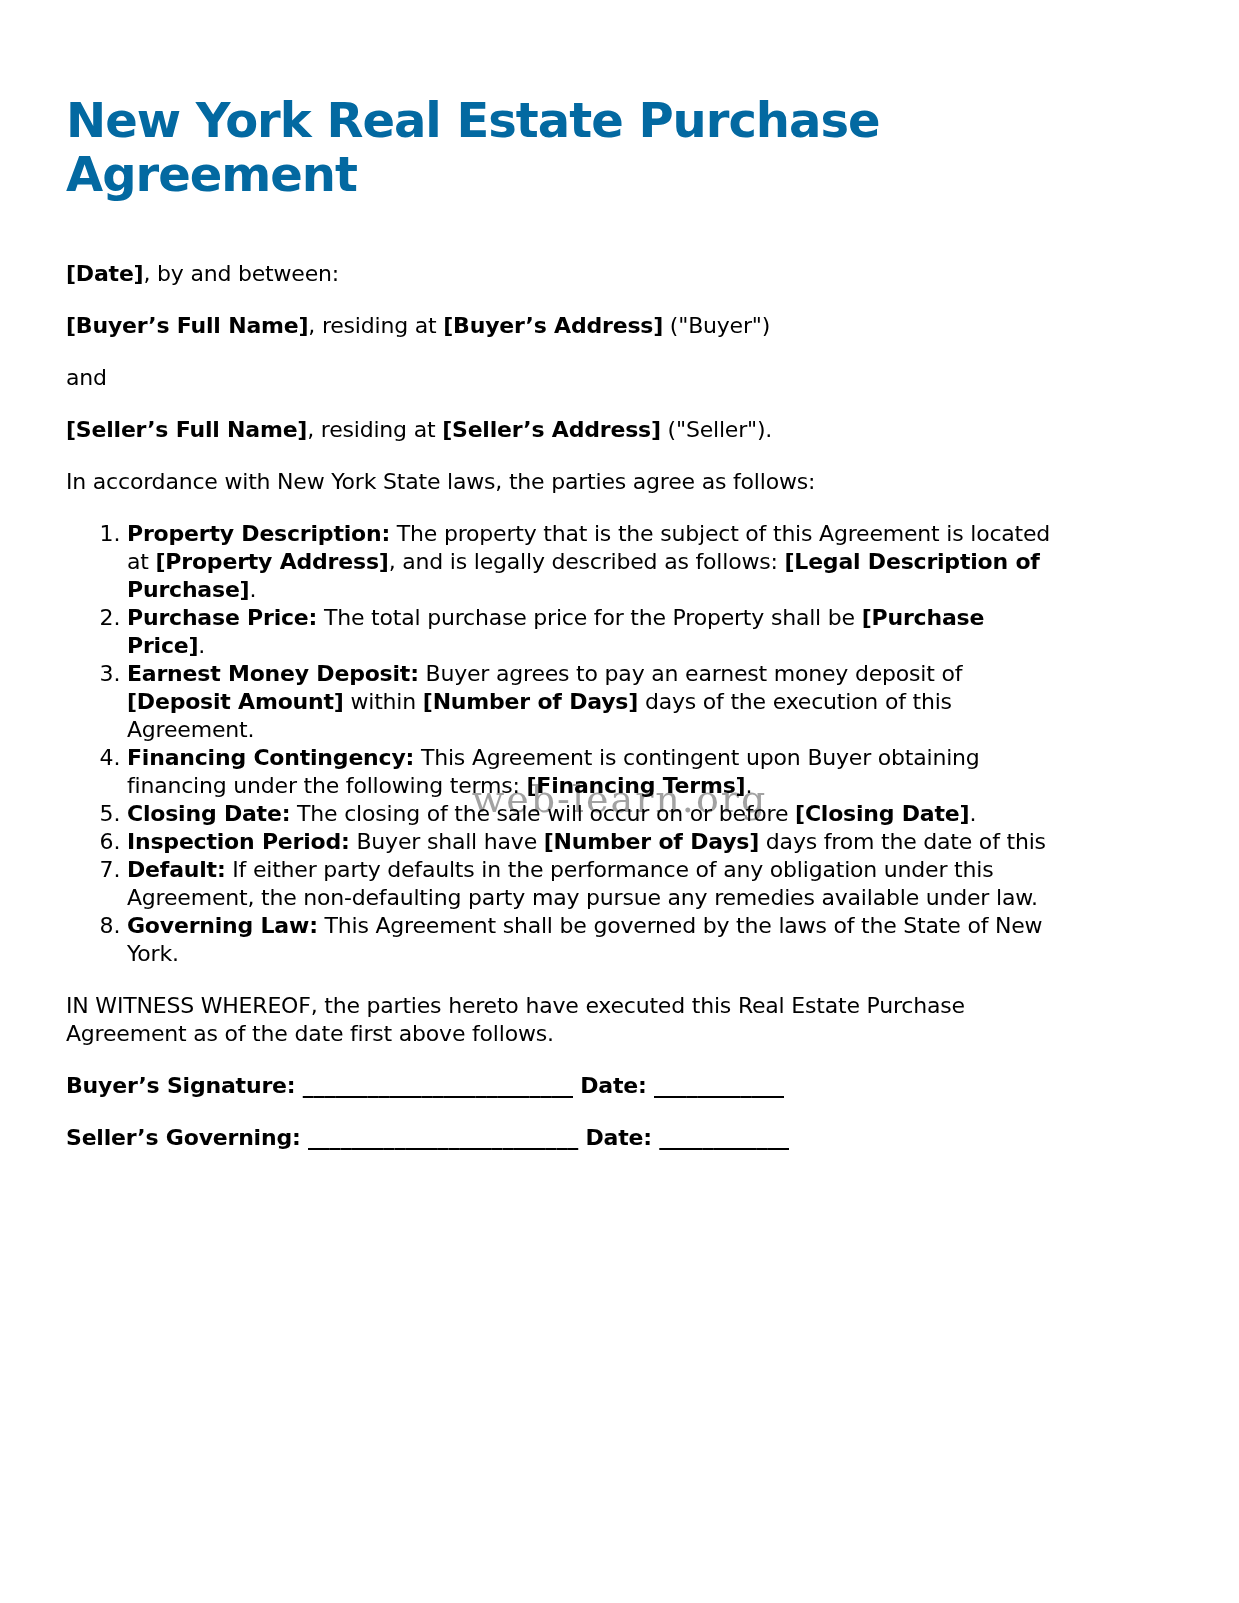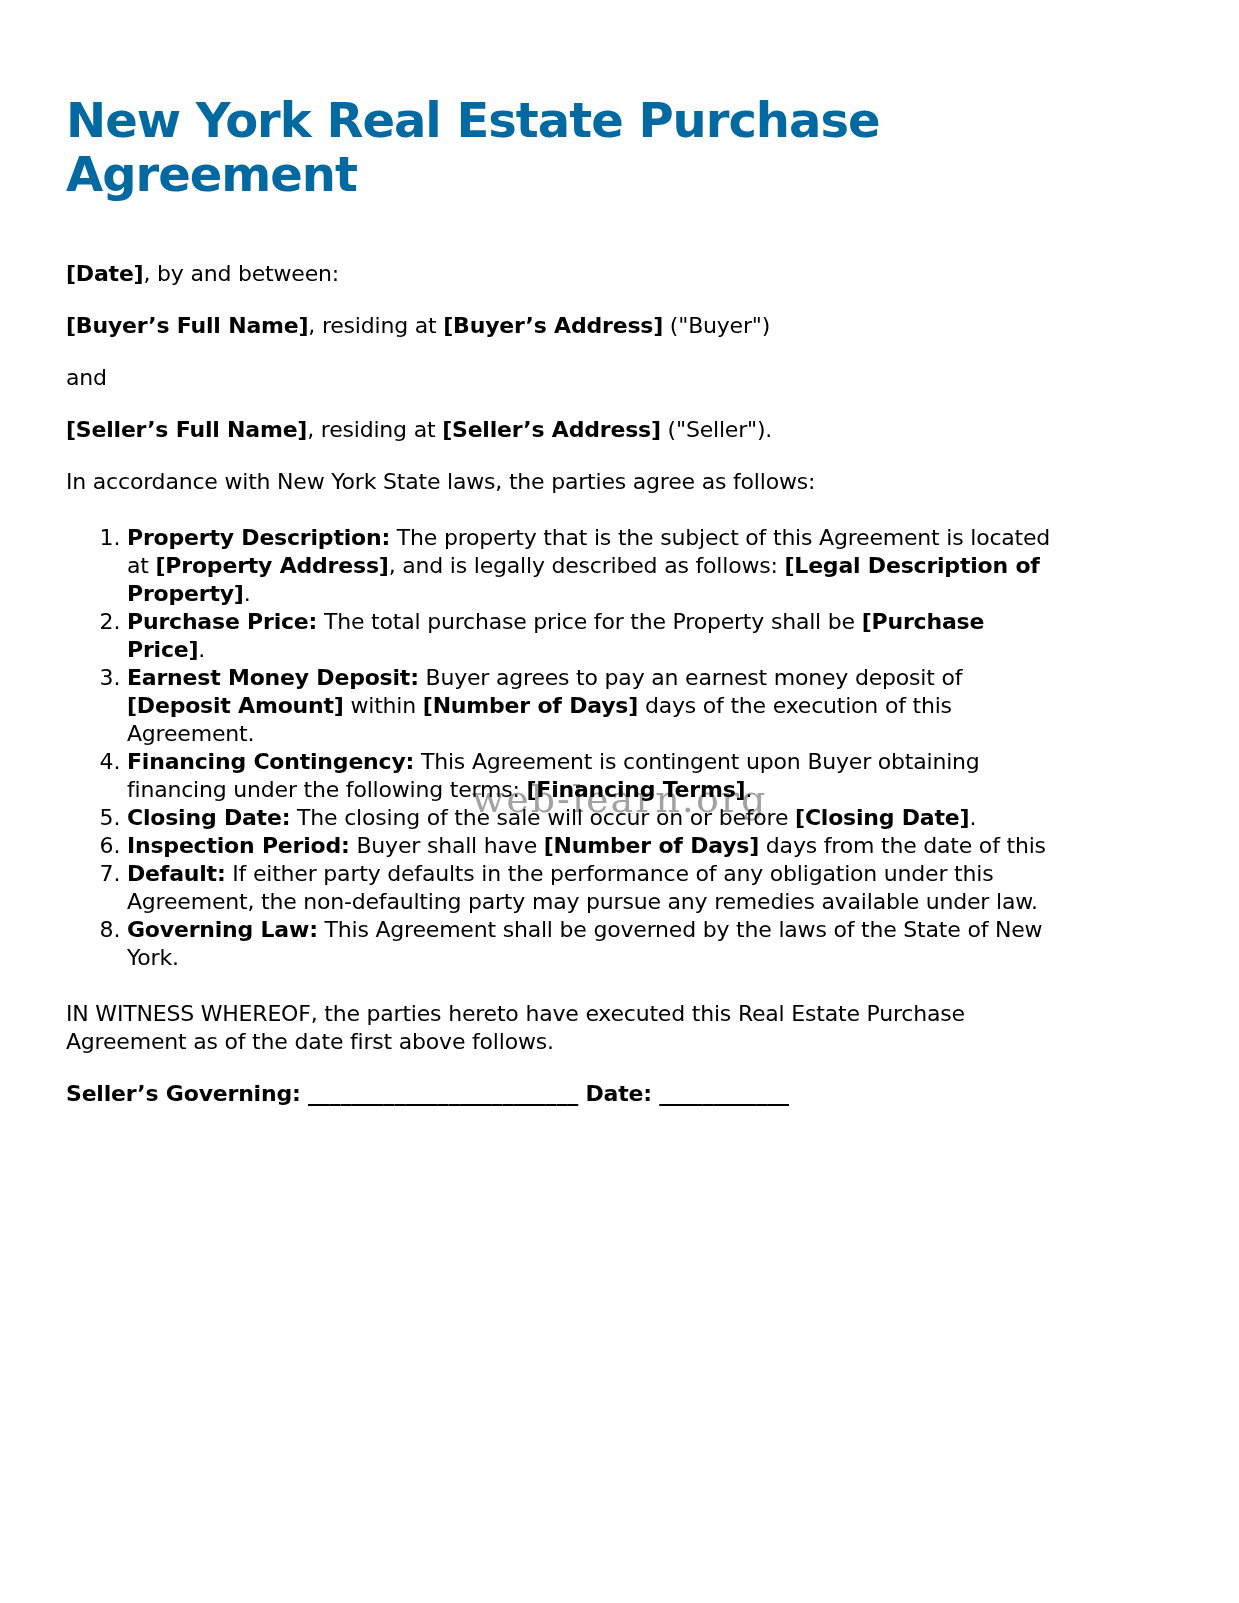--- a/index.html
+++ b/index.html
@@ -29,21 +29,21 @@
     line-height: 54px;
     letter-spacing: -1px;
     font-weight: 700;
     max-width: 1000px;
     color: #0369a1;
   }
   p.para {
     margin: 24px 0;
   }
   ol.terms {
-    margin: 28px 0;
+    margin: 20px 0;
     padding-left: 61px;
   }
   ol.terms li {
     margin: 0;
     padding: 0;
   }
   .runs b, .runs .bold {
     font-weight: 700;
   }
   p.sig-row {
@@ -79,28 +79,29 @@
 
   <p class="para runs"><span class="bold">[Buyer’s Full Name]</span><span class="">, residing at </span><span class="bold">[Buyer’s Address]</span><span class=""> ("Buyer")</span></p>
 
   <p class="para runs"><span class="">and</span></p>
 
   <p class="para runs"><span class="bold">[Seller’s Full Name]</span><span class="">, residing at </span><span class="bold">[Seller’s Address]</span><span class=""> ("Seller").</span></p>
 
   <p class="para runs"><span class="">In accordance with New York State laws, the parties agree as follows:</span></p>
 
   <ol class="terms">
-    <li class="runs"><span class="bold">Property Description:</span><span class=""> The property that is the subject of this Agreement is located</span><br><span class="">at </span><span class="bold">[Property Address]</span><span class="">, and is legally described as follows: </span><span class="bold">[Legal Description of</span><br><span class="bold">Property]</span><span class="">.</span></li>
+    <li class="runs"><span class="bold">Property Description:</span><span class=""> The property that is the subject of this Agreement is located</span><br><span class="">at </span><span class="bold">[Property Address]</span><span class="">, and is legally described as follows: </span><span class="bold">[Legal Description of</span><br><span class="bold">Purchase]</span><span class="">.</span></li>
     <li class="runs"><span class="bold">Purchase Price:</span><span class=""> The total purchase price for the Property shall be </span><span class="bold">[Purchase</span><br><span class="bold">Price]</span><span class="">.</span></li>
     <li class="runs"><span class="bold">Earnest Money Deposit:</span><span class=""> Buyer agrees to pay an earnest money deposit of</span><br><span class="bold">[Deposit Amount]</span><span class=""> within </span><span class="bold">[Number of Days]</span><span class=""> days of the execution of this</span><br><span class="">Agreement.</span></li>
     <li class="runs"><span class="bold">Financing Contingency:</span><span class=""> This Agreement is contingent upon Buyer obtaining</span><br><span class="">financing under the following terms: </span><span class="bold">[Financing Terms]</span><span class="">.</span></li>
     <li class="runs"><span class="bold">Closing Date:</span><span class=""> The closing of the sale will occur on or before </span><span class="bold">[Closing Date]</span><span class="">.</span></li>
     <li class="runs"><span class="bold">Inspection Period:</span><span class=""> Buyer shall have </span><span class="bold">[Number of Days]</span><span class=""> days from the date of this</span><br></li>
     <li class="runs"><span class="bold">Default:</span><span class=""> If either party defaults in the performance of any obligation under this</span><br><span class="">Agreement, the non-defaulting party may pursue any remedies available under law.</span></li>
     <li class="runs"><span class="bold">Governing Law:</span><span class=""> This Agreement shall be governed by the laws of the State of New</span><br><span class="">York.</span></li>
   </ol>
 
   <p class="para runs"><span class="">IN WITNESS WHEREOF, the parties hereto have executed this Real Estate Purchase</span><br><span class="">Agreement as of the date first above follows.</span></p>
 
+  <p class="sig-row runs"><span class="bold">Buyer’s Signature: </span><span class="bold">_________________________</span><span class="bold"> Date: </span><span class="bold">____________</span></p>
 
   <p class="sig-row runs"><span class="bold">Seller’s Governing: </span><span class="bold">_________________________</span><span class="bold"> Date: </span><span class="bold">____________</span></p>
 
 </div>
 
 </body></html>

